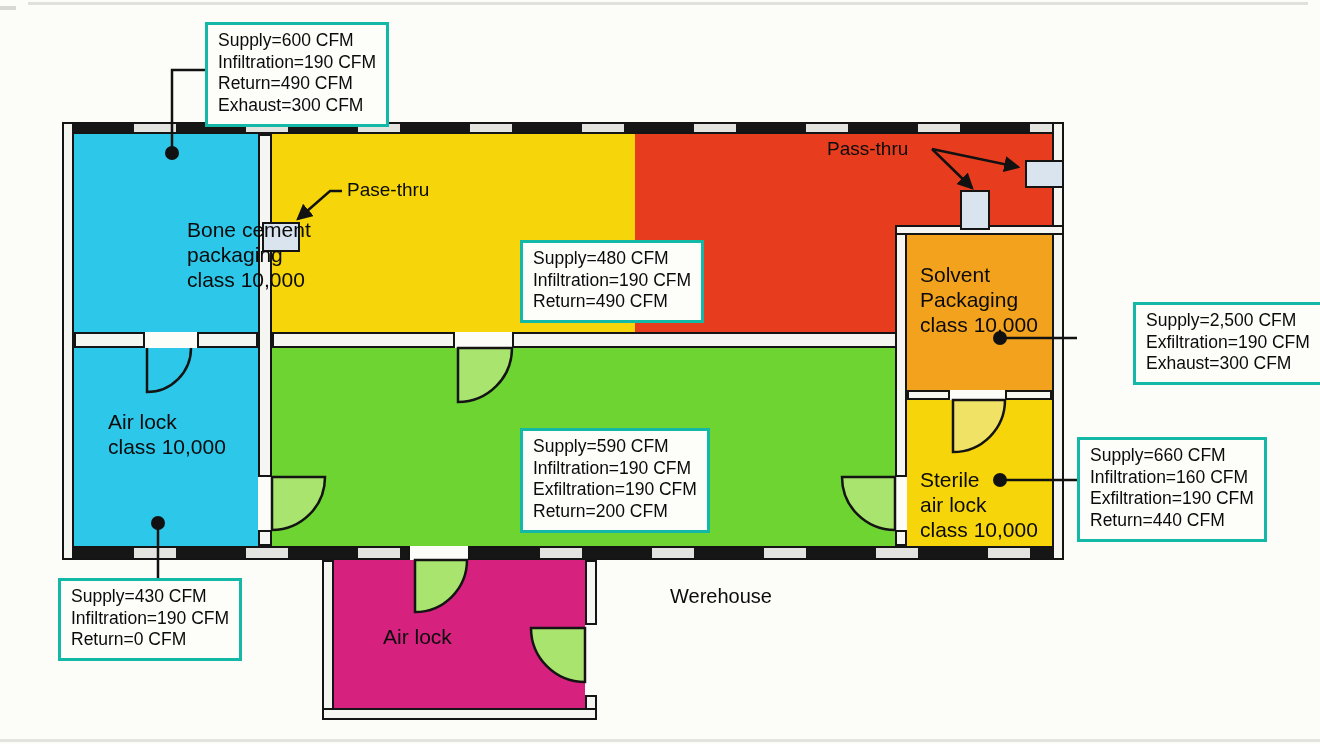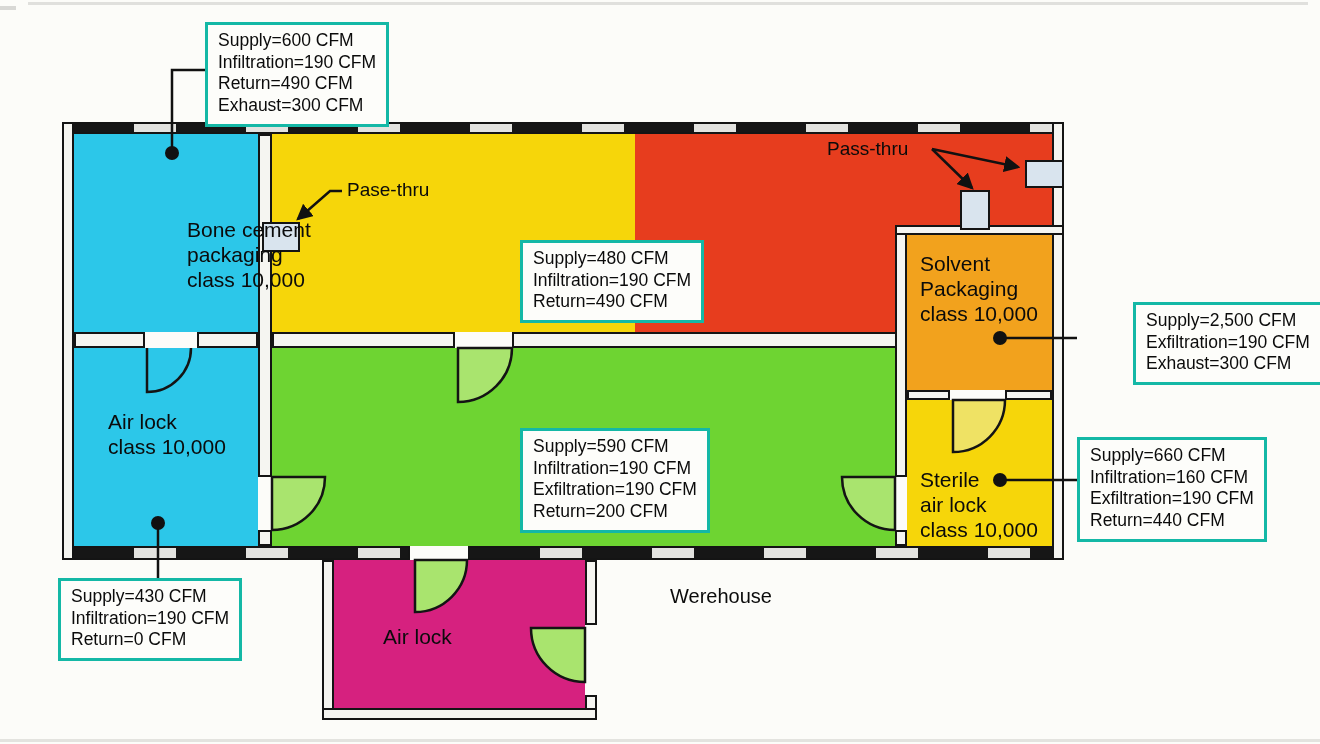--- a/index.html
+++ b/index.html
@@ -135,21 +135,21 @@
     <div>Bone cement</div>
     <div>packaging</div>
     <div>class 10,000</div>
   </div>
 
   <div class="roomlabel textz" style="left:108px;top:410px;">
     <div>Air lock</div>
     <div>class 10,000</div>
   </div>
 
-  <div class="roomlabel textz" style="left:920px;top:252px;">
+  <div class="roomlabel textz" style="left:920px;top:263px;">
     <div>Solvent</div>
     <div>Packaging</div>
     <div>class 10,000</div>
   </div>
 
   <div class="roomlabel textz" style="left:920px;top:468px;">
     <div>Sterile</div>
     <div>air lock</div>
     <div>class 10,000</div>
   </div>

